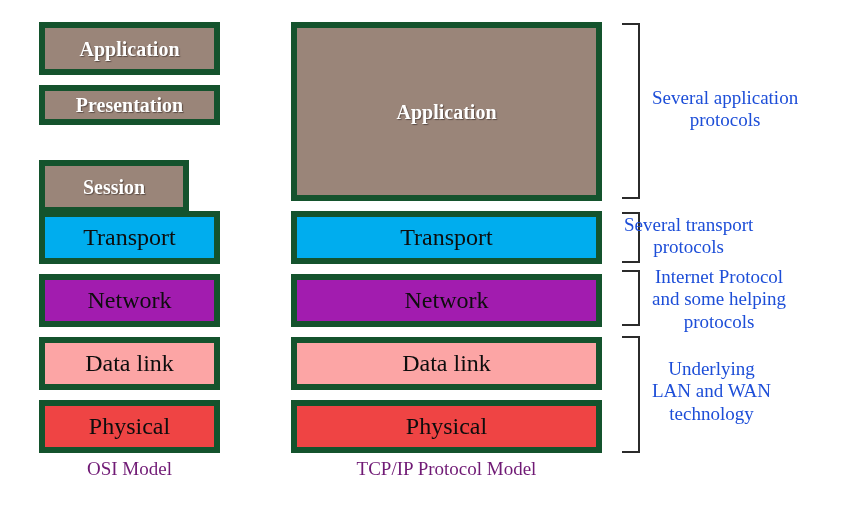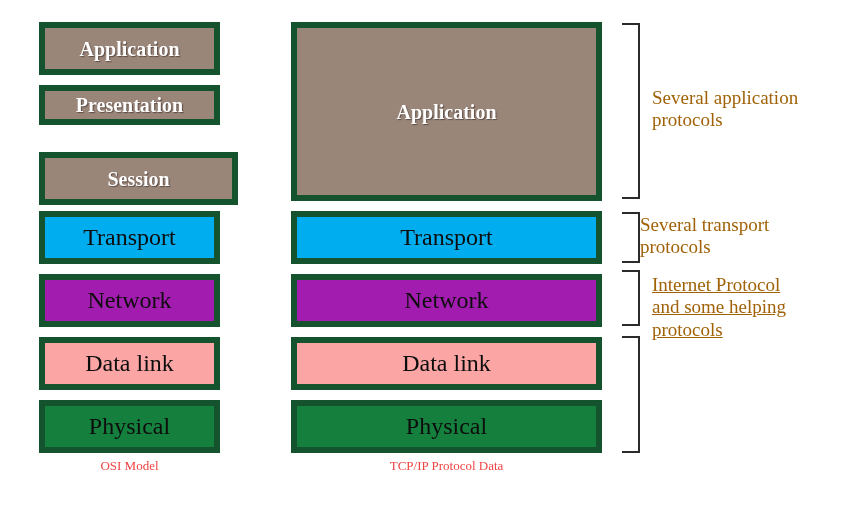--- a/index.html
+++ b/index.html
@@ -40,76 +40,77 @@
   }
   .layer .lbl {
     position: relative;
     z-index: 2;
   }
 
   .tone-brown { background: #9a8579; }
   .tone-cyan  { background: #00adee; }
   .tone-orange{ background: #a21caf; }
   .tone-green { background: #fca5a5; }
-  .tone-yellow{ background: #15803d; }
+  .tone-yellow{ background: #ef4444; }
 
   .txt-white {
     color: #ffffff;
     font-weight: bold;
     font-size: 20px;
     text-shadow: 1px 1px 1px rgba(40,30,25,0.55);
   }
   .txt-black {
     color: #0d0d0d;
     font-weight: normal;
     font-size: 24px;
   }
 
   
   .caption {
     position: absolute;
-    color: #ef4444;
-    font-size: 13px;
+    color: #701a75;
+    font-size: 19px;
     text-align: center;
     white-space: nowrap;
   }
 
   
   .bracket {
     position: absolute;
     box-sizing: border-box;
     border-top: 2px solid #2b2b2b;
     border-right: 2px solid #2b2b2b;
     border-bottom: 2px solid #2b2b2b;
     border-left: none;
     width: 18px;
   }
 
   .note {
     position: absolute;
-    color: #a16207;
+    color: #1d4ed8;
     font-size: 19px;
     line-height: 1.18;
     white-space: pre-line;
+    text-align: center;
   }
 </style>
 </head>
 <body>
 
 <div id="canvas">
 
   <div class="layer tone-brown" style="left:39px; top:22px; width:181px; height:53px;">
     <span class="lbl txt-white">Application</span>
   </div>
 
   <div class="layer tone-brown" style="left:39px; top:85px; width:181px; height:40px;">
     <span class="lbl txt-white">Presentation</span>
   </div>
 
-  <div class="layer tone-brown" style="left:39px; top:152px; width:199px; height:53px;">
+  <div class="layer tone-brown" style="left:39px; top:160px; width:150px; height:53px;">
     <span class="lbl txt-white">Session</span>
   </div>
 
   <div class="layer tone-cyan" style="left:39px; top:211px; width:181px; height:53px;">
     <span class="lbl txt-black">Transport</span>
   </div>
 
   <div class="layer tone-orange" style="left:39px; top:274px; width:181px; height:53px;">
     <span class="lbl txt-black">Network</span>
   </div>
@@ -137,30 +138,33 @@
   </div>
 
   <div class="layer tone-green" style="left:291px; top:337px; width:311px; height:53px;">
     <span class="lbl txt-black">Data link</span>
   </div>
 
   <div class="layer tone-yellow" style="left:291px; top:400px; width:311px; height:53px;">
     <span class="lbl txt-black">Physical</span>
   </div>
 
-  <div class="caption" style="left:291px; top:458px; width:311px;">TCP/IP Protocol Data</div>
+  <div class="caption" style="left:291px; top:458px; width:311px;">TCP/IP Protocol Model</div>
 
   <div class="bracket" style="left:622px; top:23px; height:176px;"></div>
   <div class="note" style="left:652px; top:87px;">Several application
 protocols</div>
 
   <div class="bracket" style="left:622px; top:212px; height:51px;"></div>
-  <div class="note" style="left:640px; top:214px;">Several transport
+  <div class="note" style="left:624px; top:214px;">Several transport
 protocols</div>
 
   <div class="bracket" style="left:622px; top:270px; height:56px;"></div>
-  <div class="note" style="left:652px; top:274px;text-decoration:underline;">Internet Protocol
+  <div class="note" style="left:652px; top:266px;">Internet Protocol
 and some helping
 protocols</div>
 
   <div class="bracket" style="left:622px; top:336px; height:117px;"></div>
+  <div class="note" style="left:652px; top:358px;">Underlying
+LAN and WAN
+technology</div>
 
 </div>
 
 </body></html>

